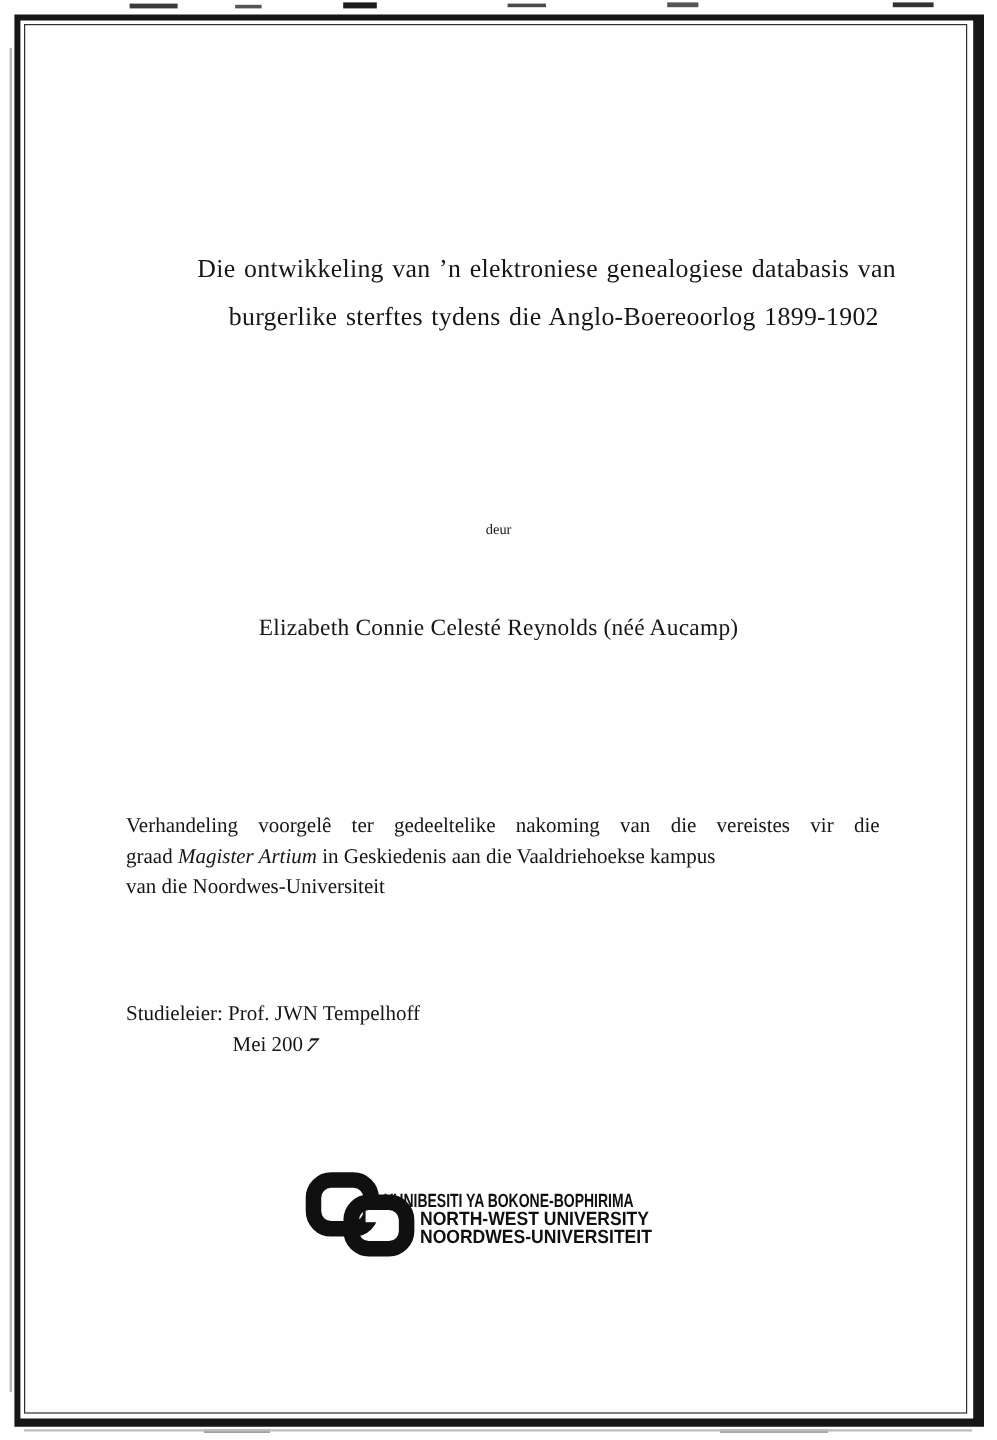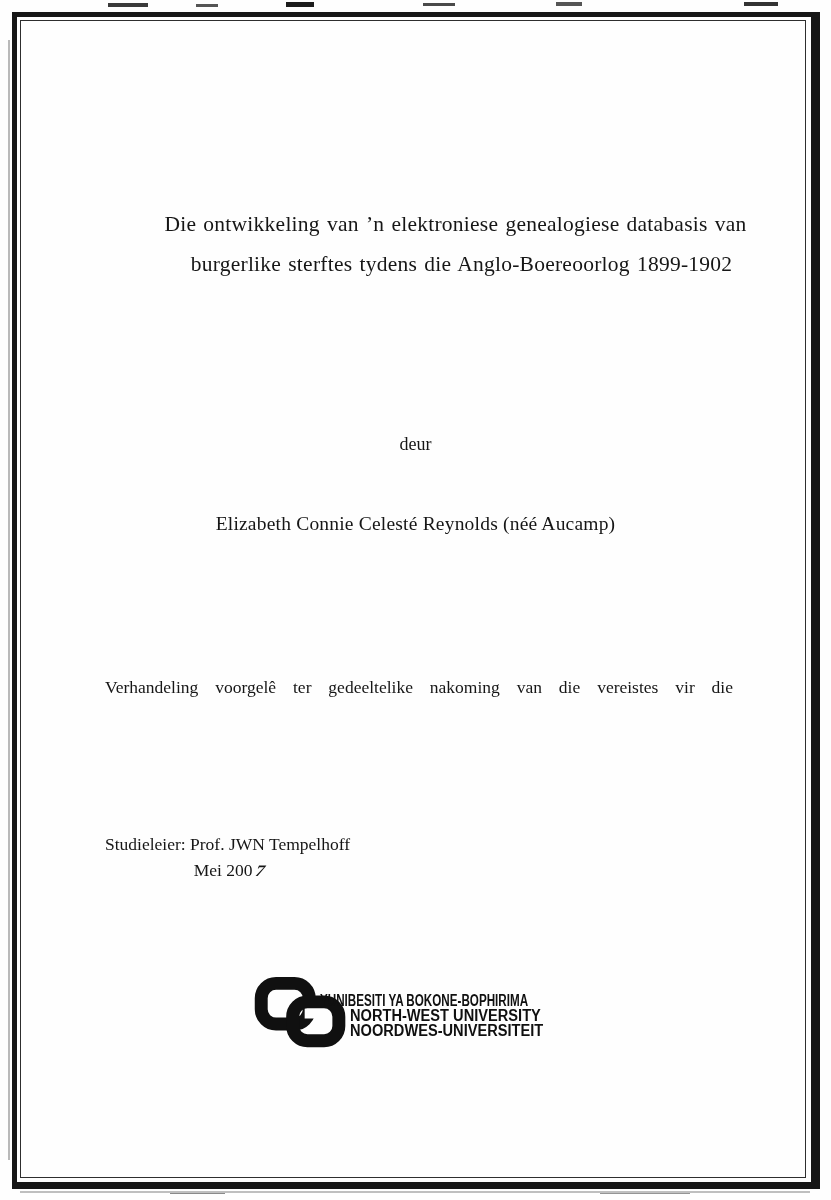--- a/index.html
+++ b/index.html
@@ -45,21 +45,21 @@
   }
   .artifact { position: absolute; }
   
   .tblock { position: absolute; white-space: nowrap; }
   .centered { left: 0; width: 831px; text-align: center; }
   .title-line {
     font-size: 21.5px;
     letter-spacing: 0.25px;
     word-spacing: 1.5px;
   }
-  .byline { font-size: 18px; }
+  .byline { font-size: 12px; }
   .author-line { font-size: 19.5px; letter-spacing: 0.2px; }
   .statement {
     position: absolute;
     left: 105px; top: 655px;
     width: 628px;
     font-size: 17.5px;
     line-height: 25.5px;
     white-space: normal;
     margin-top: 20px;
   }
@@ -128,20 +128,22 @@
 
   <div class="tblock centered title-line" style="top:212px;margin-left:40px;">Die ontwikkeling van ’n elektroniese genealogiese databasis van</div>
   <div class="tblock centered title-line" style="top:252px;margin-left:46px;">burgerlike sterftes tydens die Anglo-Boereoorlog 1899-1902</div>
 
   <div class="tblock centered byline" style="top:434px;">deur</div>
 
   <div class="tblock centered author-line" style="top:513px;">Elizabeth Connie Celesté Reynolds (néé Aucamp)</div>
 
   <div class="statement">
     <div class="just">Verhandeling voorgelê ter gedeeltelike nakoming van die vereistes vir die</div>
+    <div><span>graad </span><span class="it">Magister Artium</span><span> in Geskiedenis aan die Vaaldriehoekse kampus</span></div>
+    <div>van die Noordwes-Universiteit</div>
   </div>
 
   <div class="supervisor-block">
     <div>Studieleier: Prof. JWN Tempelhoff</div>
     <div><span>Mei 200</span><span class="digit7">7</span></div>
   </div>
 
   <div class="logo">
     <svg class="logo-mark" width="95" height="73" viewBox="0 0 102 79" aria-hidden="true">
 

